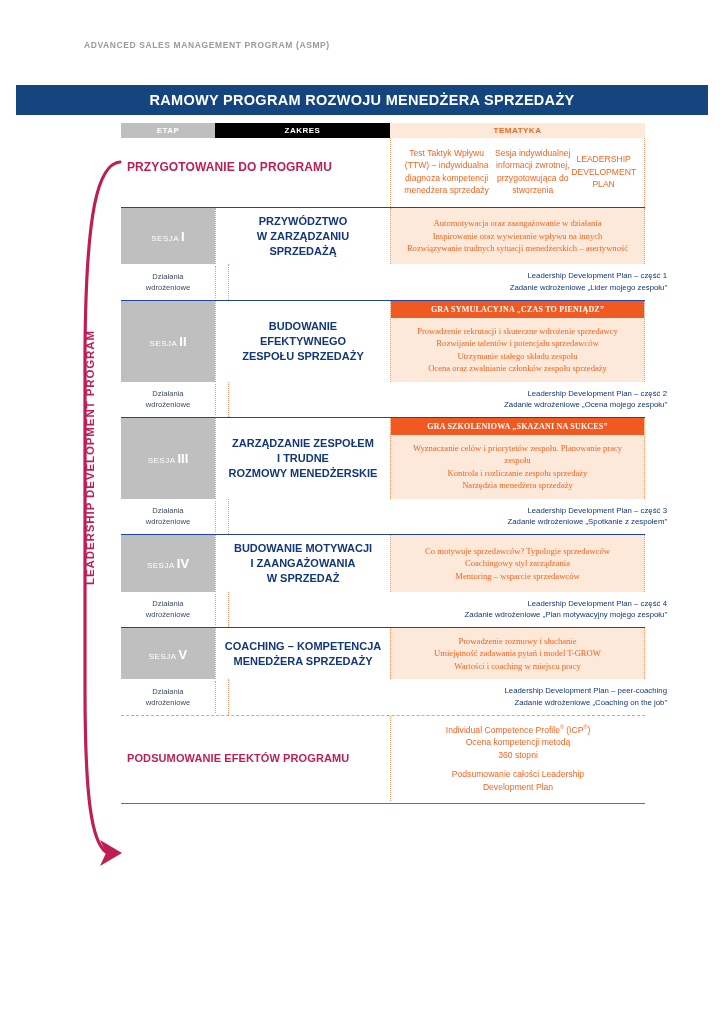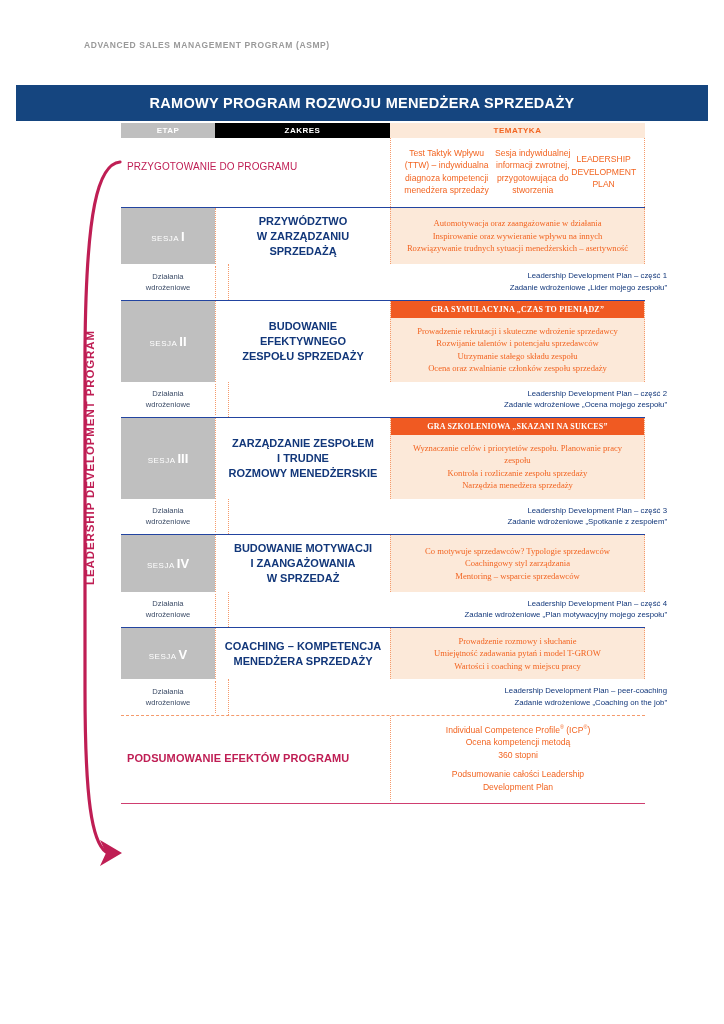--- a/index.html
+++ b/index.html
@@ -19,21 +19,21 @@
     font-size:8.5px;
     font-weight:bold;
     letter-spacing:.6px;
     color:#9a9a9a;
     text-transform:uppercase;
   }
   
   .title-bar{
     position:absolute;
     left:16px;top:85px;
-    width:692px;height:36px;
+    width:692px;height:30px;
     background:#174A8B;
     background:#15457f;
     display:flex;align-items:center;justify-content:center;
   }
   .title-bar .t{
     color:#ffffff;
     font-size:14.5px;
     font-weight:bold;
     letter-spacing:.3px;
     text-align:center;
@@ -124,21 +124,21 @@
 
   
   .intro{display:flex;width:100%;}
   .intro .left{
     width:269px;flex:0 0 269px;
     display:flex;flex-direction:column;justify-content:center;
     padding:10px 4px 10px 6px;box-sizing:border-box;
   }
   .intro .left .h{
     color:#C2185B;color:#bf1e54;
-    font-size:10px;font-weight:normal;letter-spacing:.1px;
+    font-size:12px;font-weight:bold;letter-spacing:.1px;
     margin-bottom:10px;
   }
   .intro .left .s{
     color:#F26522;font-size:8.2px;line-height:1.4;
   }
   .intro .right{
     width:255px;flex:0 0 255px;
     border-left:1px dotted #F59A6B;
     border-right:1px dotted #F59A6B;
     background:#ffffff;

